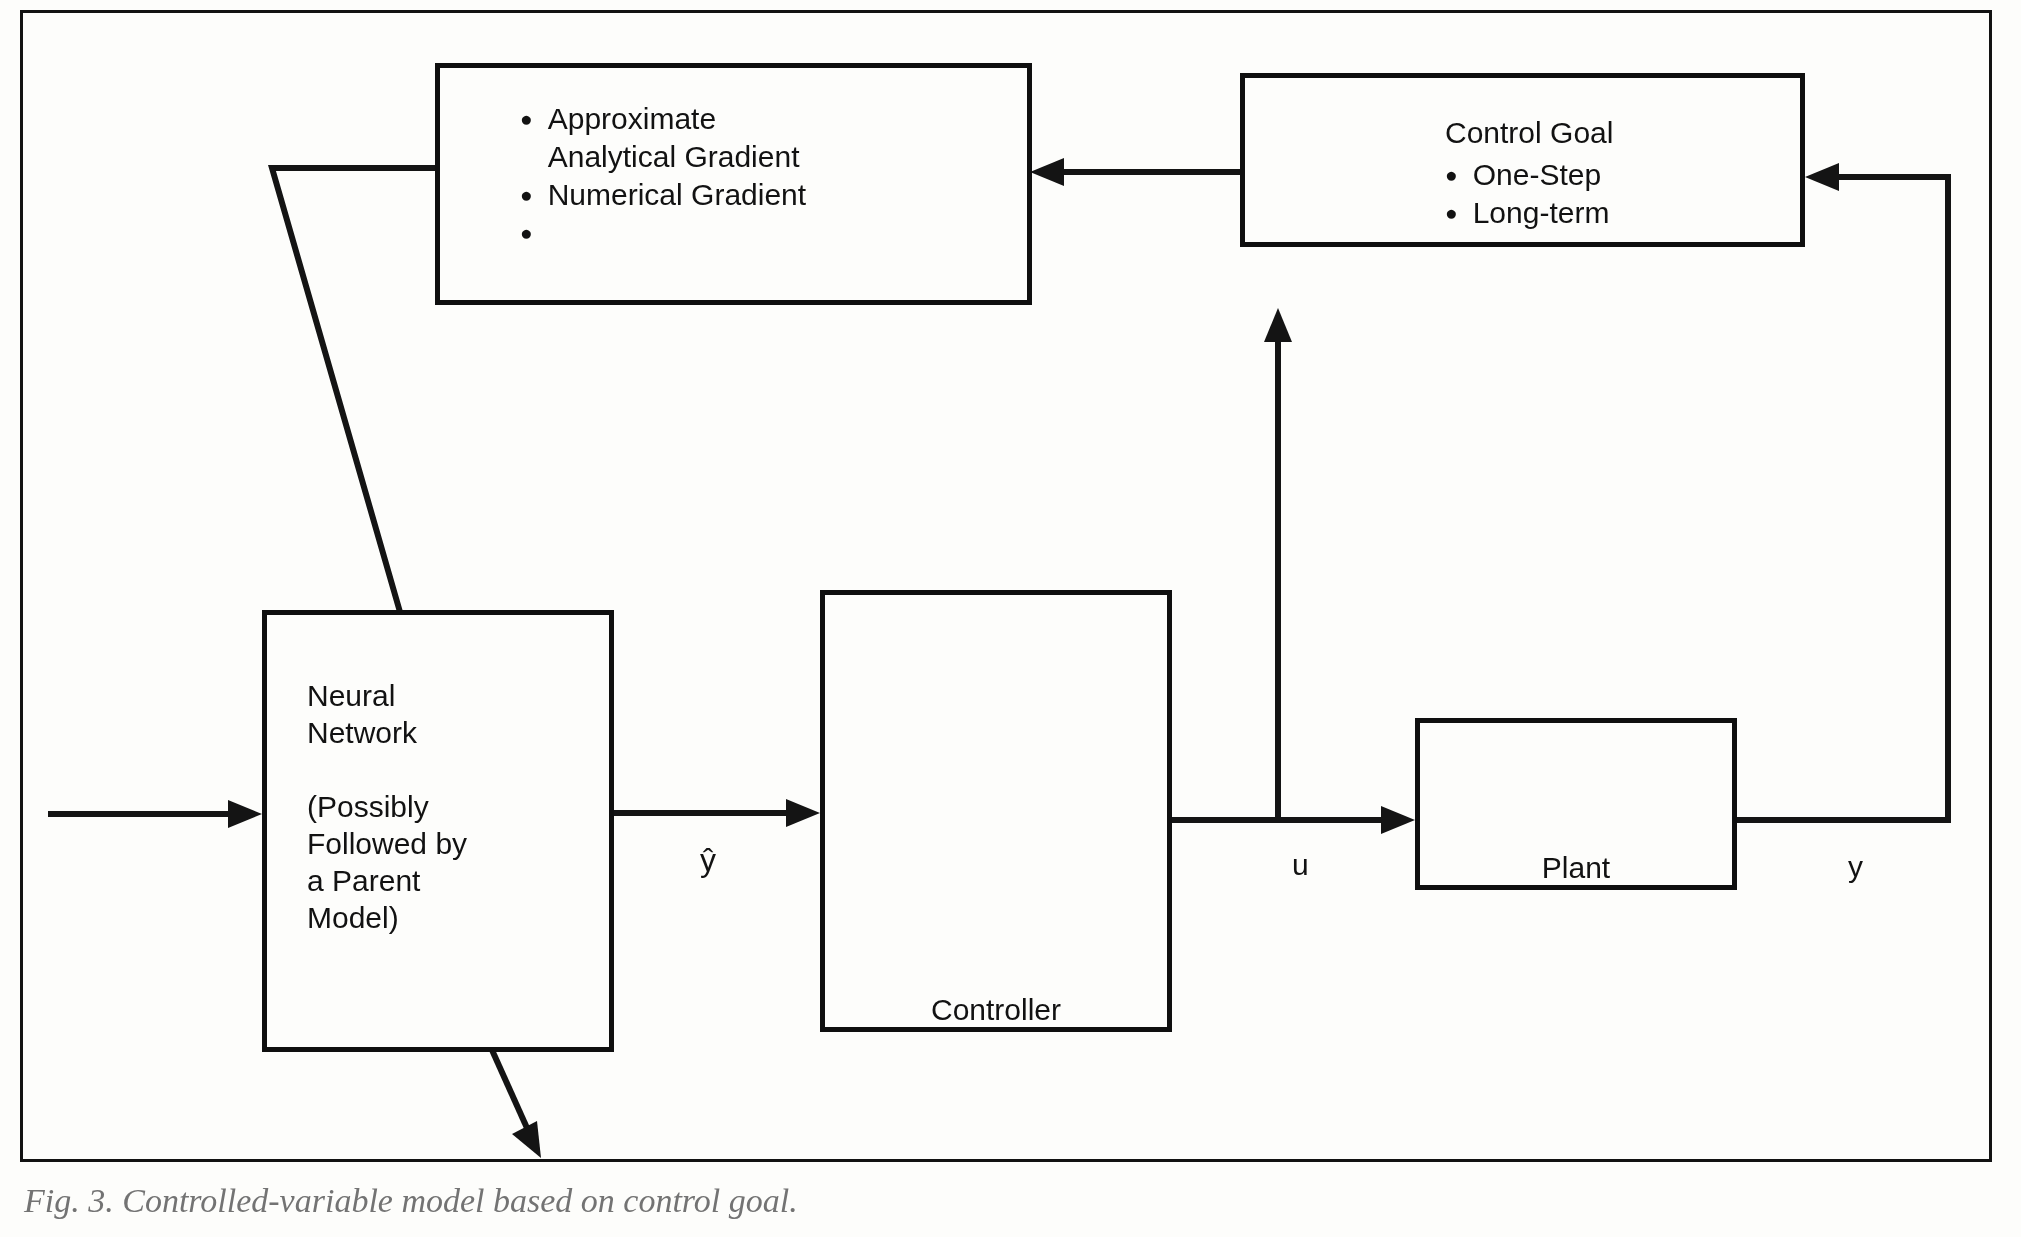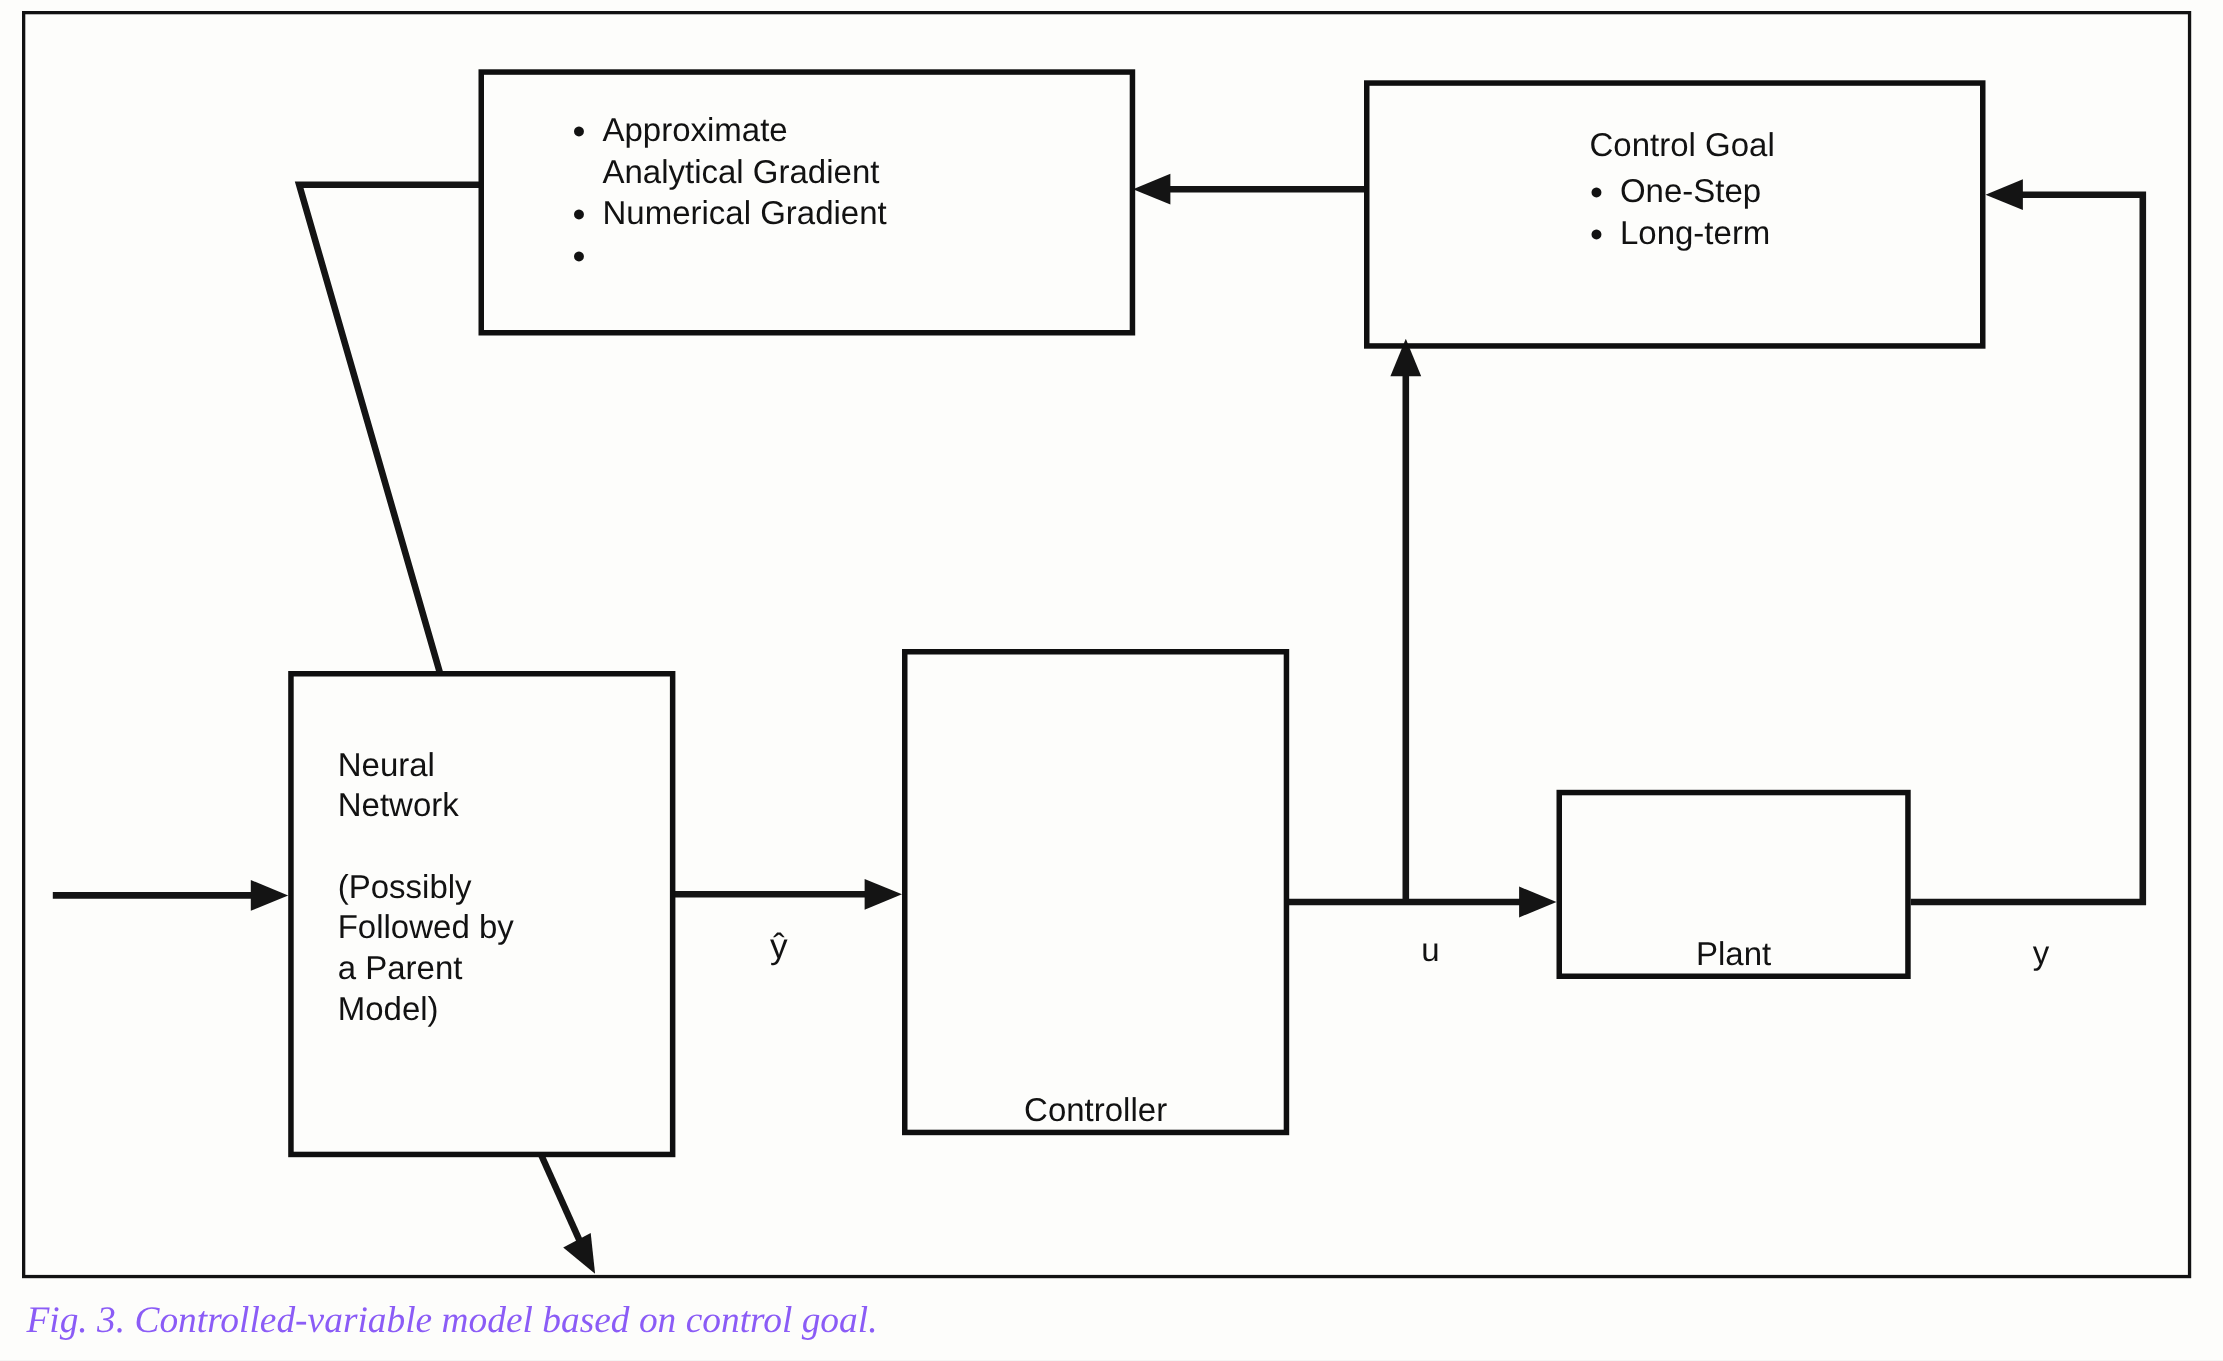--- a/index.html
+++ b/index.html
@@ -33,21 +33,21 @@
     height: 1237px;
     pointer-events: none;
   }
   .box {
     position: absolute;
     border: 5px solid #0f0f0f;
     box-sizing: border-box;
     background: transparent;
   }
   .training-box   { left: 435px;  top: 63px;  width: 597px; height: 242px; }
-  .control-goal-box { left: 1240px; top: 73px;  width: 565px; height: 244px; }
+  .control-goal-box { left: 1240px; top: 73px;  width: 565px; height: 174px; }
   .nn-box         { left: 262px;  top: 610px; width: 352px; height: 442px; }
   .controller-box { left: 820px;  top: 590px; width: 352px; height: 442px; }
   .plant-box      { left: 1415px; top: 718px; width: 322px; height: 172px; }
 
   .center-label {
     display: flex;
     align-items: flex-end;
     justify-content: center;
     font-size: 30px;
   }
@@ -99,21 +99,21 @@
   .lbl-u    { left: 1292px; top: 846px; }
   .lbl-y    { left: 1848px; top: 848px; }
 
   .caption {
     position: absolute;
     left: 24px;
     top: 1182px;
     font-family: "Liberation Serif", serif;
     font-style: italic;
     font-size: 34px;
-    color: #8b5cf6;
+    color: #737373;
   }
 </style>
 </head>
 <body>
 
 <div class="canvas">
 
   <div class="frame"></div>
 
   <svg class="wires" viewBox="0 0 2021 1237">

